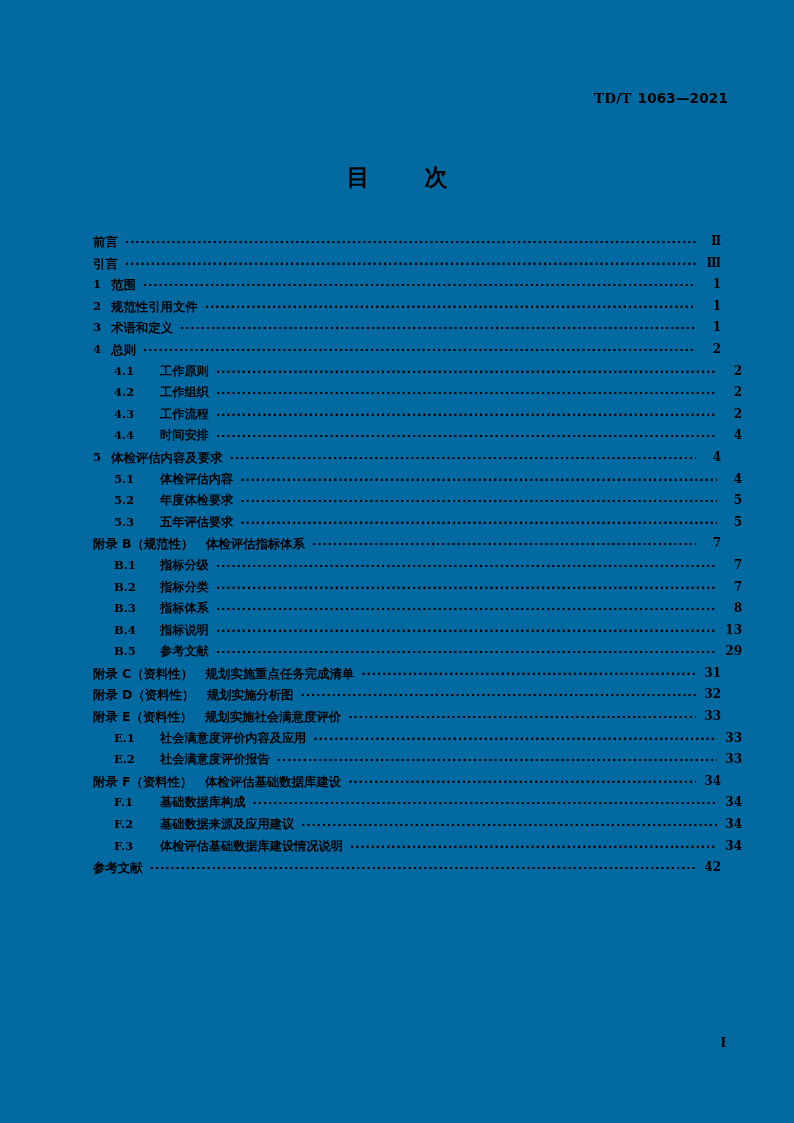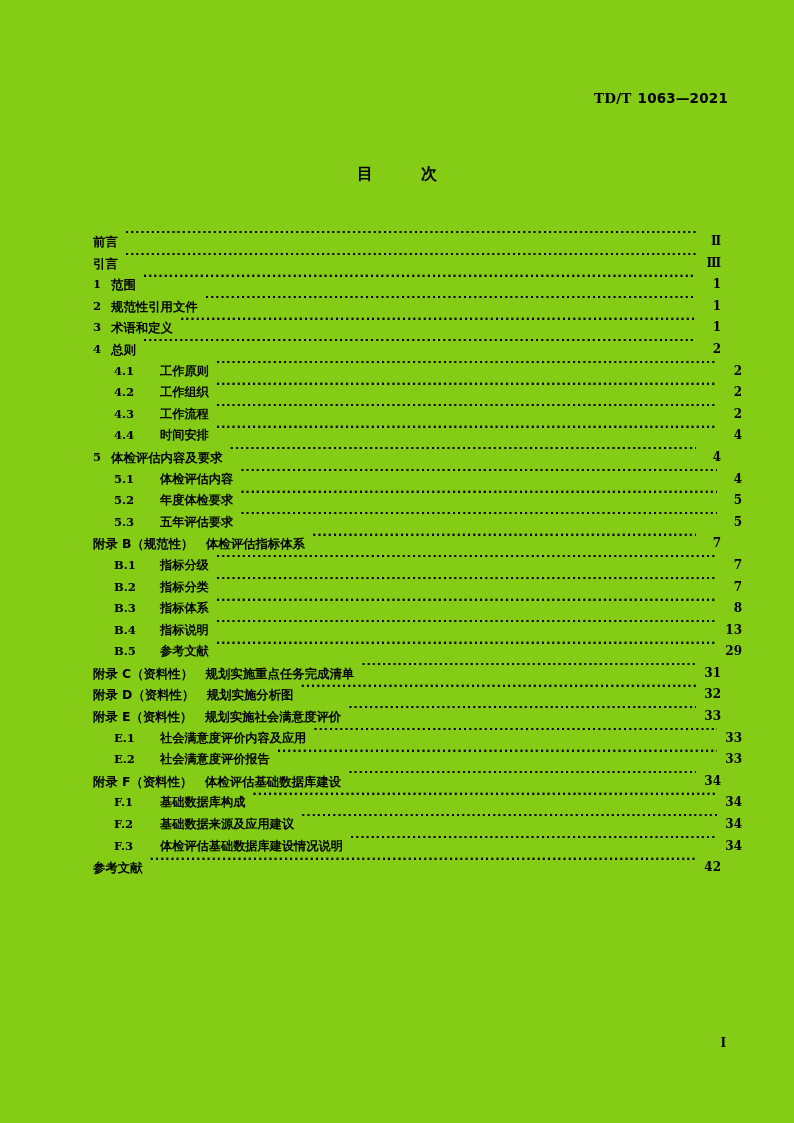--- a/index.html
+++ b/index.html
@@ -9,21 +9,21 @@
     background: #ffffff;
   }
   body {
     font-family: "DejaVu Sans", "Liberation Sans", sans-serif;
     color: #000000;
   }
   .page {
     position: relative;
     width: 794px;
     height: 1123px;
-    background: #84cc16;
+    background: #0369a1;
     overflow: hidden;
     box-sizing: border-box;
   }
 
   
   .doc-header {
     position: absolute;
     top: 92px;
     right: 66px;
     font-size: 13.5px;
@@ -42,38 +42,38 @@
     margin-left: 6px;
   }
 
   
   .page-title {
     position: absolute;
     top: 164px;
     left: 0;
     width: 794px;
     text-align: center;
-    font-size: 16px;
+    font-size: 23px;
     font-weight: bold;
     letter-spacing: 16px;
     text-indent: 16px;
     line-height: 1.2;
     font-family: "DejaVu Sans", "Liberation Sans", sans-serif;
   }
 
   
   .toc {
     position: absolute;
     top: 231px;
     left: 93px;
     width: 628px;
   }
   .toc-entry {
     display: flex;
-    align-items: flex-start;
+    align-items: flex-end;
     width: 100%;
     height: 21.6px;
     font-size: 12.4px;
     font-weight: bold;
     line-height: 21.6px;
     white-space: nowrap;
   }
   .toc-entry.level-1 {
     padding-left: 21px;
     font-size: 12.2px;

